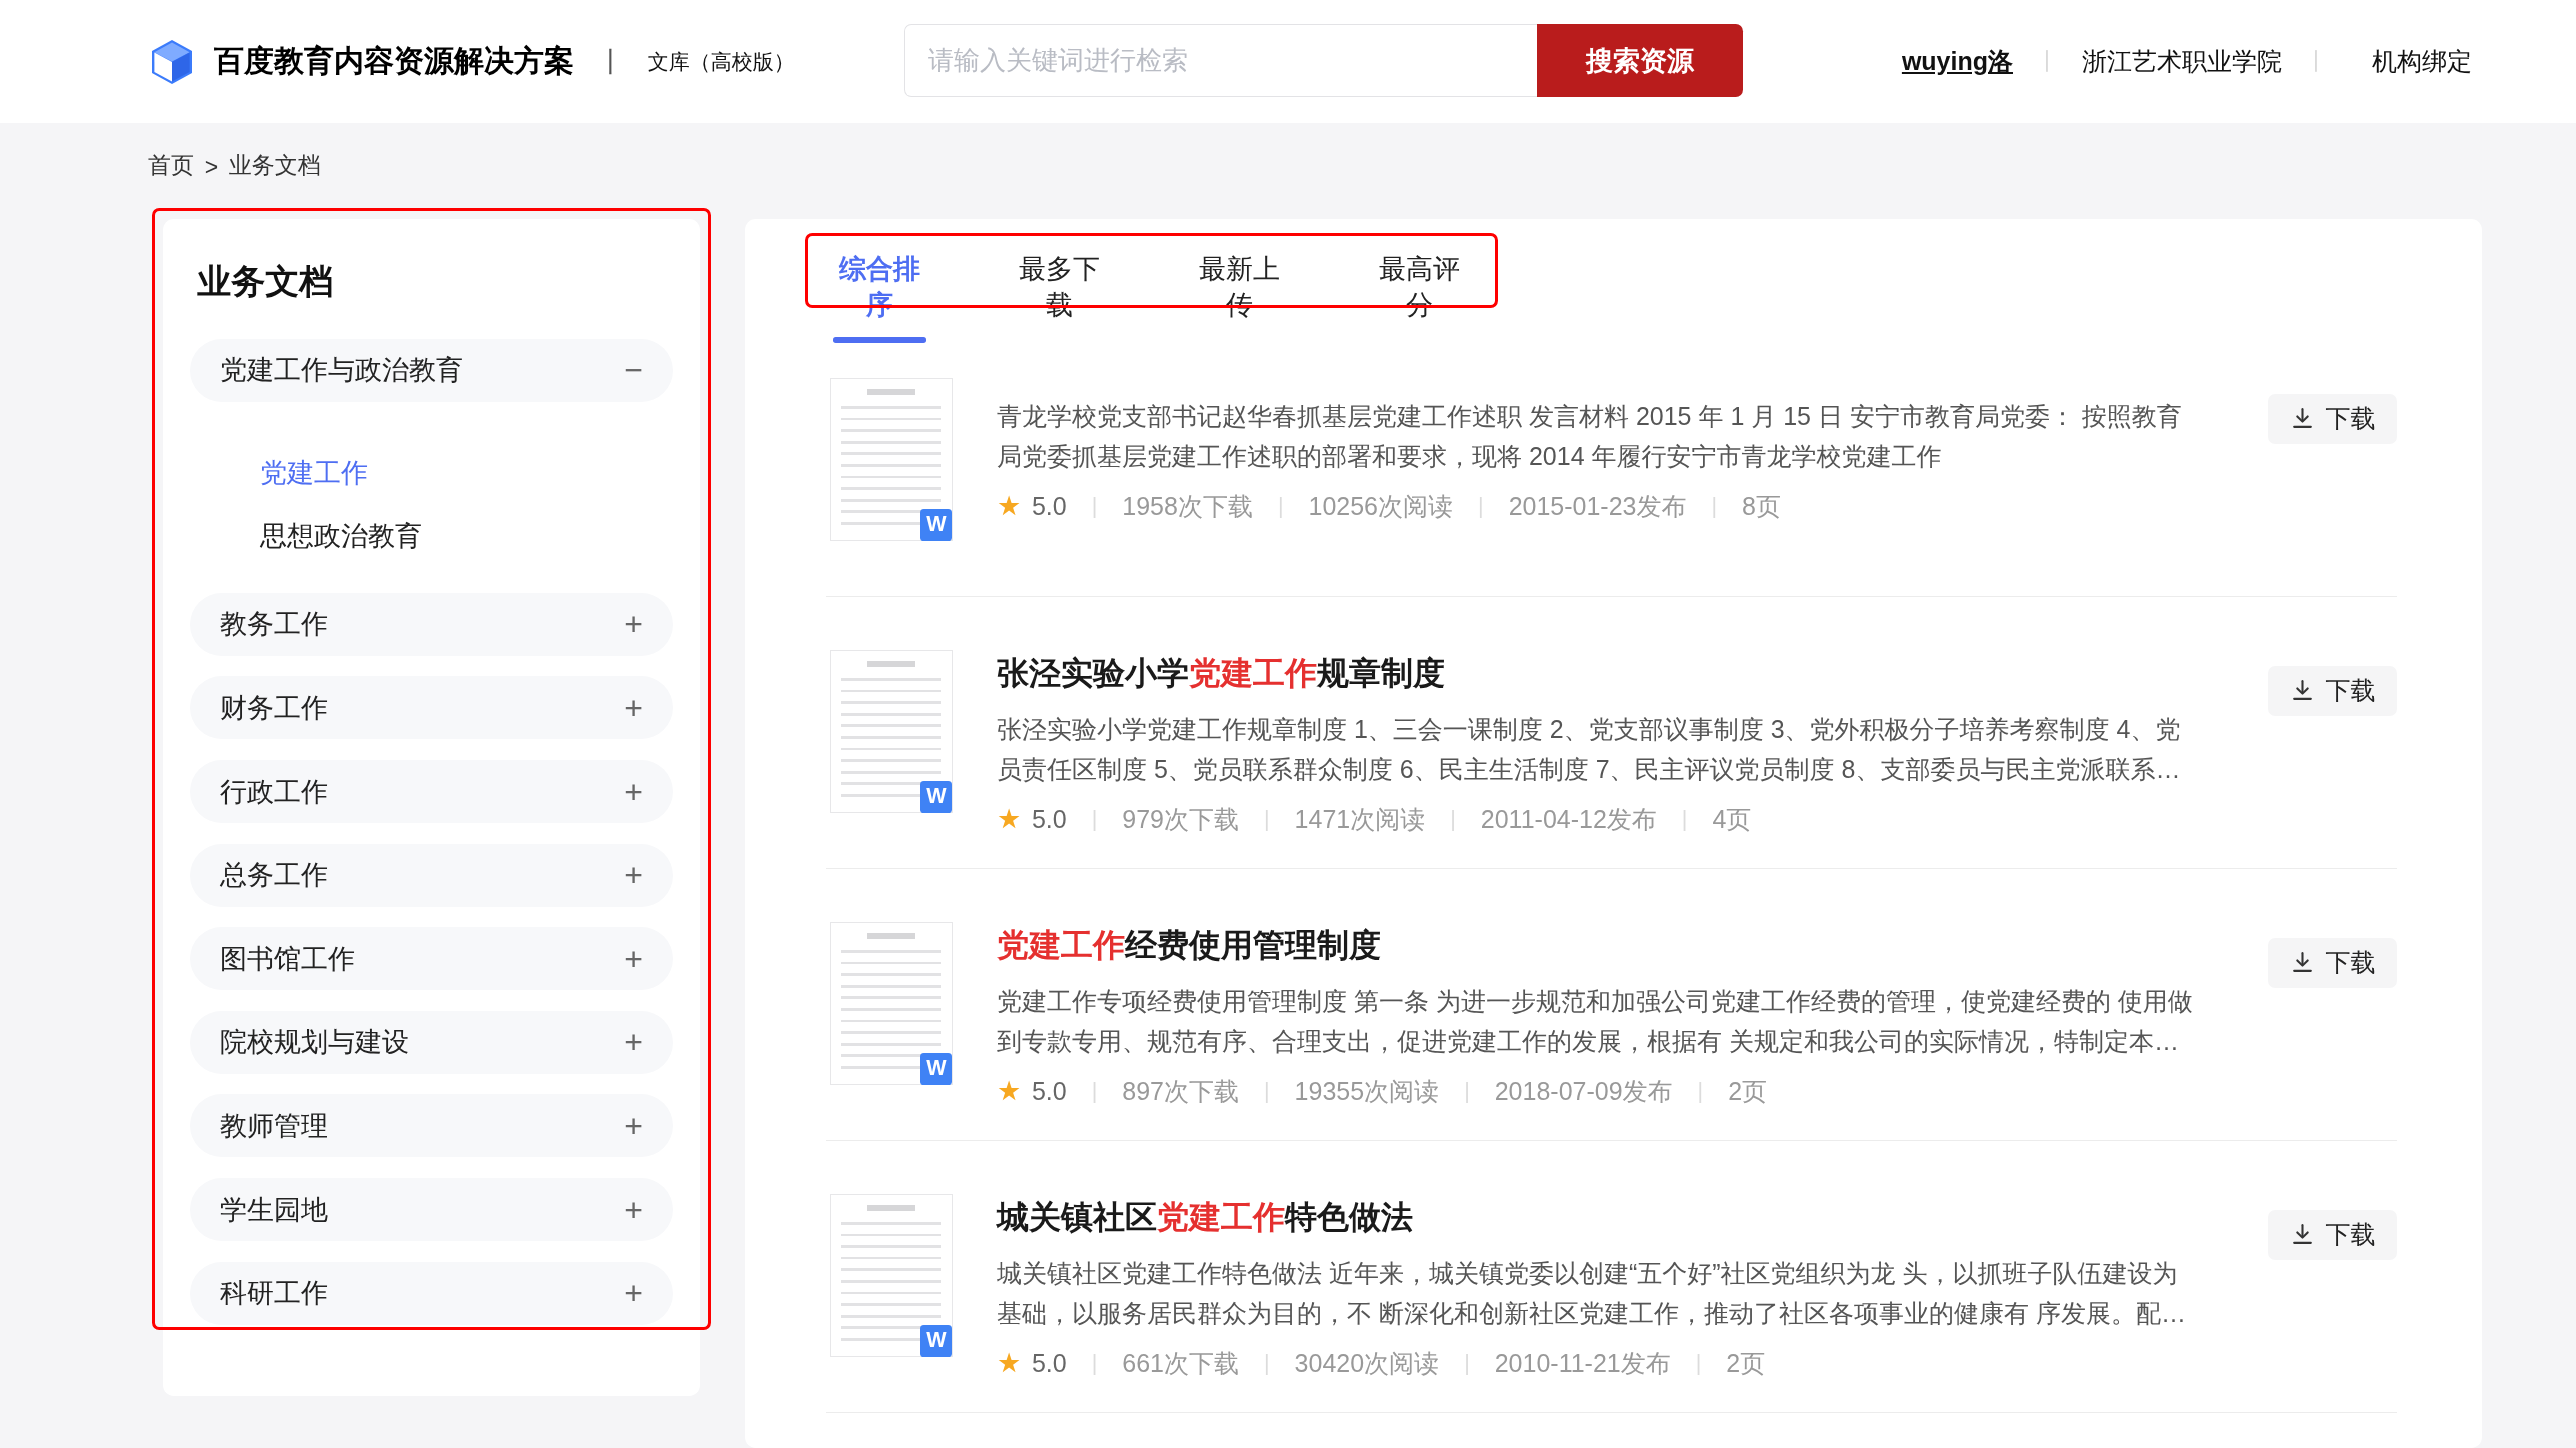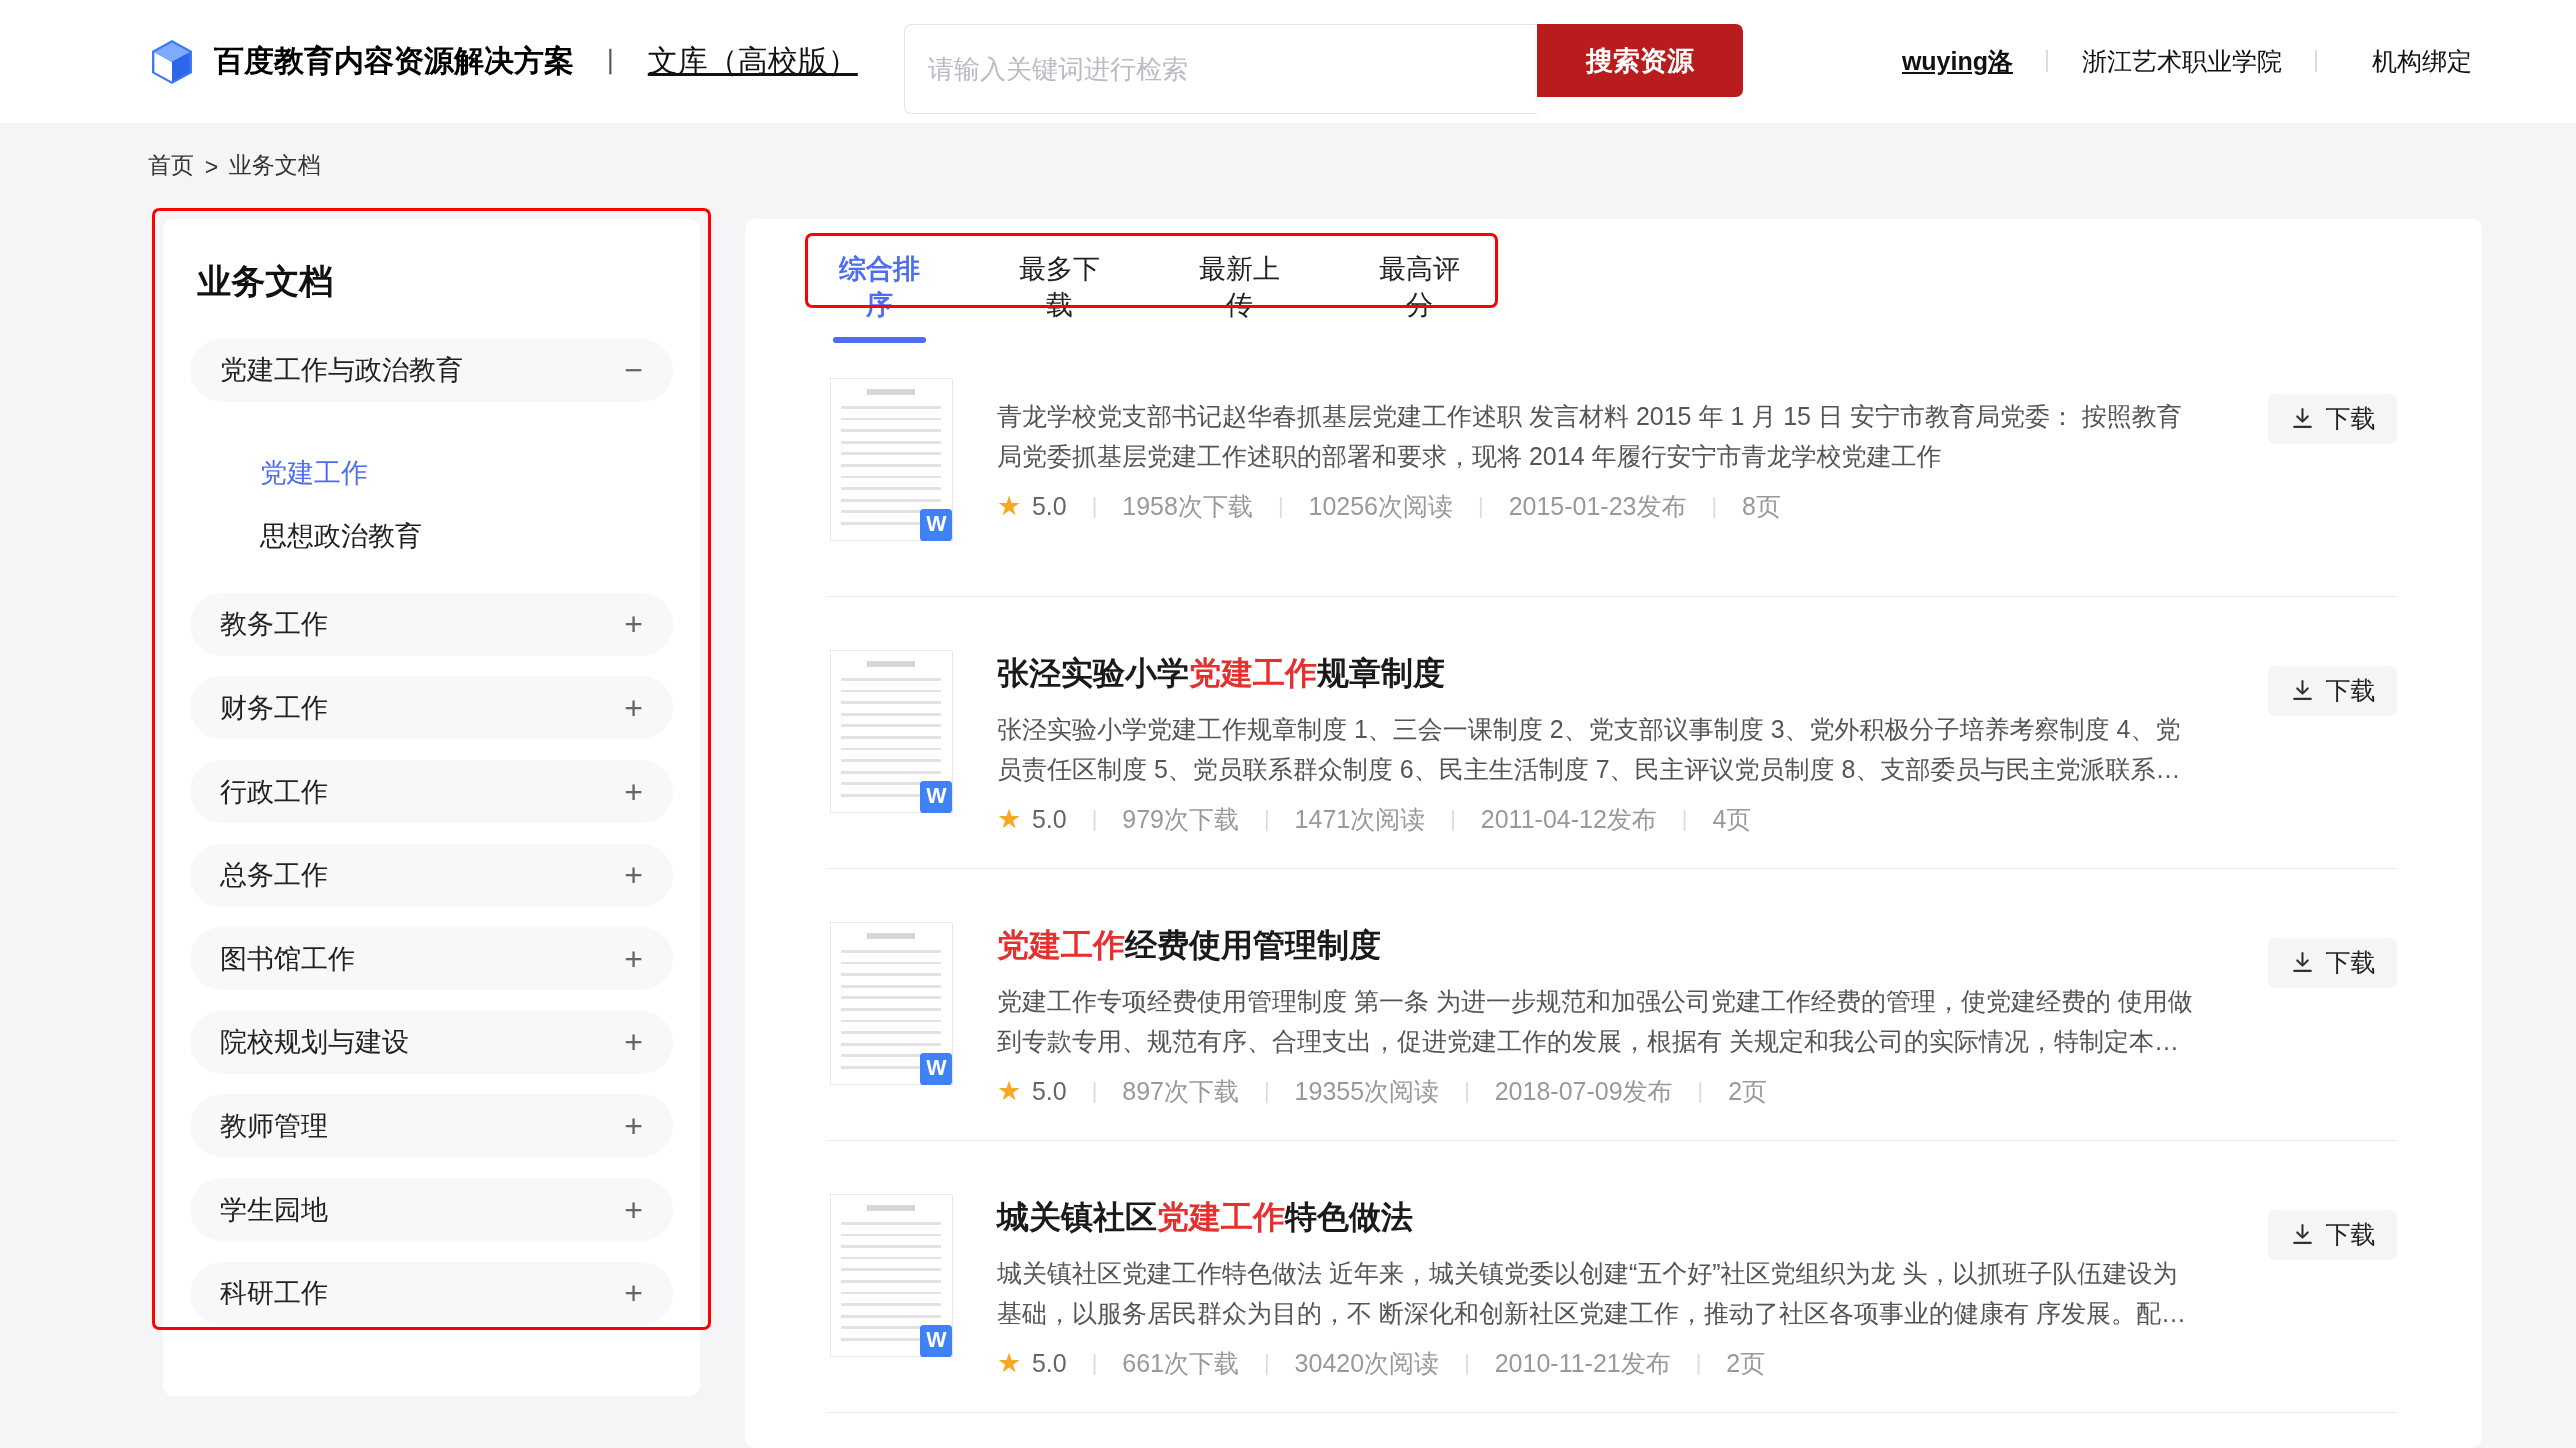--- a/index.html
+++ b/index.html
@@ -8,24 +8,24 @@
     position:relative; overflow:hidden;
     background:#f5f5f7;
     font-family:"Liberation Sans","DejaVu Sans",sans-serif;
     color:#222;
   }
   
   .header { position:relative; height:123px; background:#ffffff; }
   .brand { position:absolute; left:148px; top:0; height:123px; display:flex; align-items:center; gap:18px; cursor:pointer; }
   .brand-title { font-size:30px; font-weight:700; color:#000; }
   .brand-sep { font-size:27px; color:#555; margin:0 5.4px; font-weight:300; }
-  .brand-sub { font-size:30px; color:#111;text-decoration:underline; }
+  .brand-sub { font-size:21px; color:#111; }
   .search-wrap { position:absolute; left:904px; top:24px; height:73px; display:flex; }
   .search-input {
-    width:633px; height:90px; border:1.8px solid #e3e3e6; border-right:none;
+    width:633px; height:73px; border:1.8px solid #e3e3e6; border-right:none;
     border-radius:7.2px 0 0 7.2px; font-size:26px; padding:0 23px; color:#333; outline:none;
     font-family:inherit; background:#fff;
   }
   .search-input::placeholder { color:#b9bcc4; }
   .search-btn {
     width:206px; height:73px; border:none; border-radius:0 7.2px 7.2px 0;
     background:#b91c1c; color:#fff; font-size:27px; font-weight:600; cursor:pointer; font-family:inherit;
   }
   .header-right { position:absolute; right:104px; top:0; height:123px; display:flex; align-items:center; gap:23px; font-size:25px; color:#111; }
   .header-right .usep { color:#d9d9d9; font-size:23px; }

